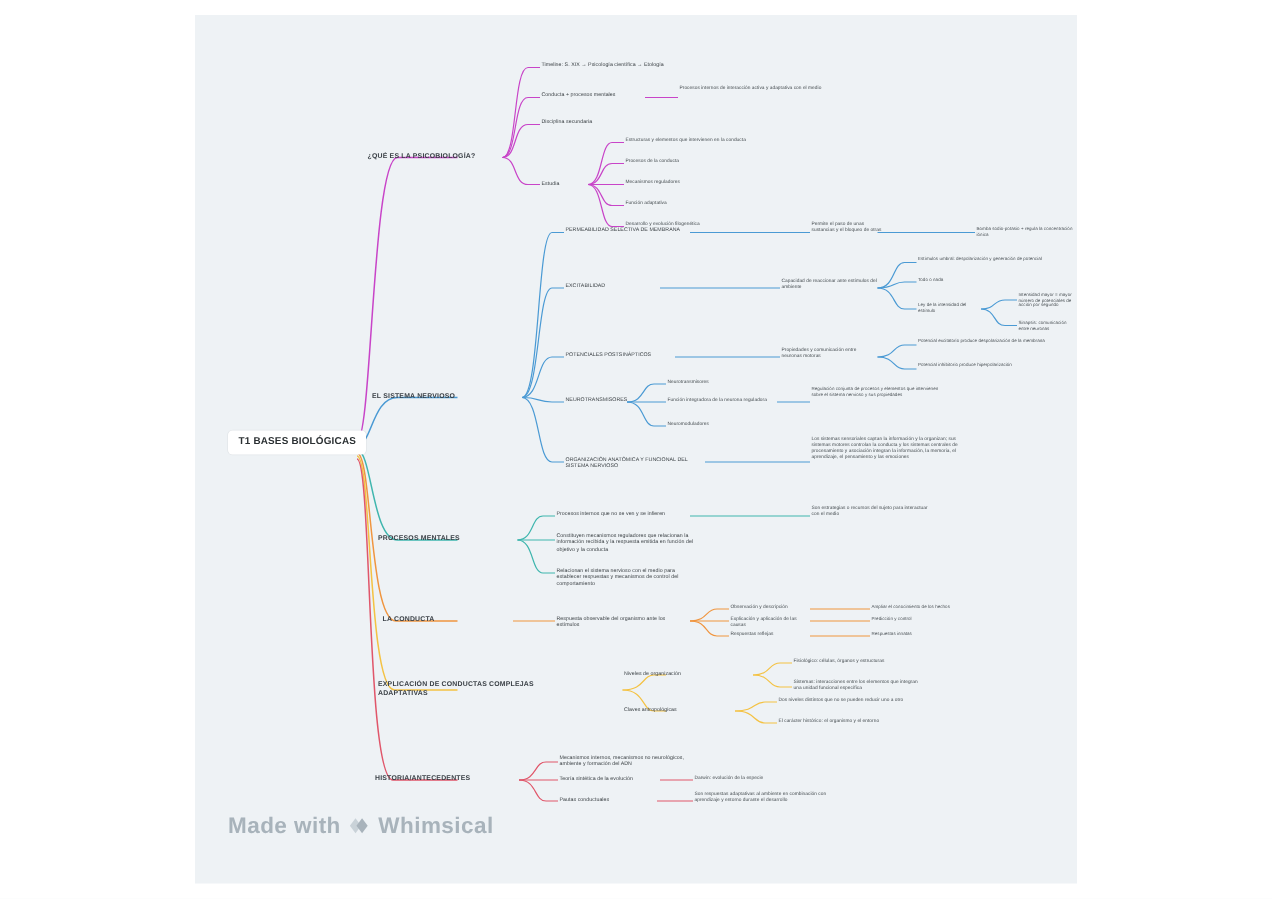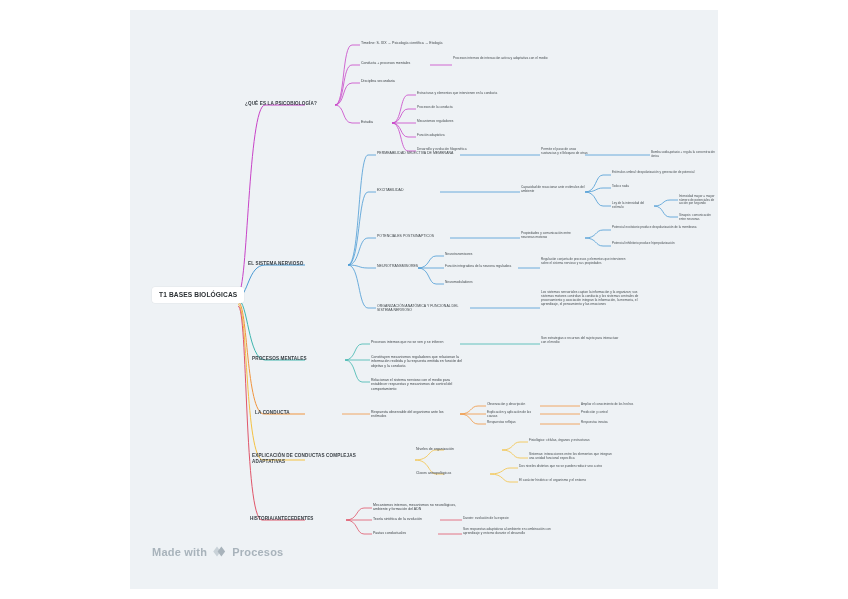--- a/index.html
+++ b/index.html
@@ -62,21 +62,21 @@
     font-size: 3.0px;
     color: #474e52;
   }
   #watermark {
     position: absolute;
     left: 22px; bottom: 30px;
     display: flex;
     align-items: center;
     gap: 5px;
     color: #a8b3bb;
-    font-size: 11px;
+    font-size: 15px;
     font-weight: bold;
     letter-spacing: 0.02em;
     text-align: right;
   }
   #watermark .wm-logo {
     display: inline-block;
     width: 15px; height: 15px;
   }
 </style>
 </head>
@@ -258,17 +258,17 @@
     <div class="node lvl3" style="left:333px; top:518px; width:100px;">Son respuestas adaptativas al ambiente en combinación con aprendizaje y entorno durante el desarrollo</div>
 
     <div id="watermark">
       <span>Made with</span>
       <span class="wm-logo">
         <svg viewBox="0 0 24 24" width="15" height="15" aria-hidden="true">
           <path d="M8 4 L14 12 L8 20 L2 12 Z" fill="#c9d2d8"></path>
           <path d="M15 4 L21 12 L15 20 L9 12 Z" fill="#a8b3bb"></path>
         </svg>
       </span>
-      <span>Procesos</span>
+      <span>Whimsical</span>
     </div>
 
   </div>
 </div>
 
 </body></html>

